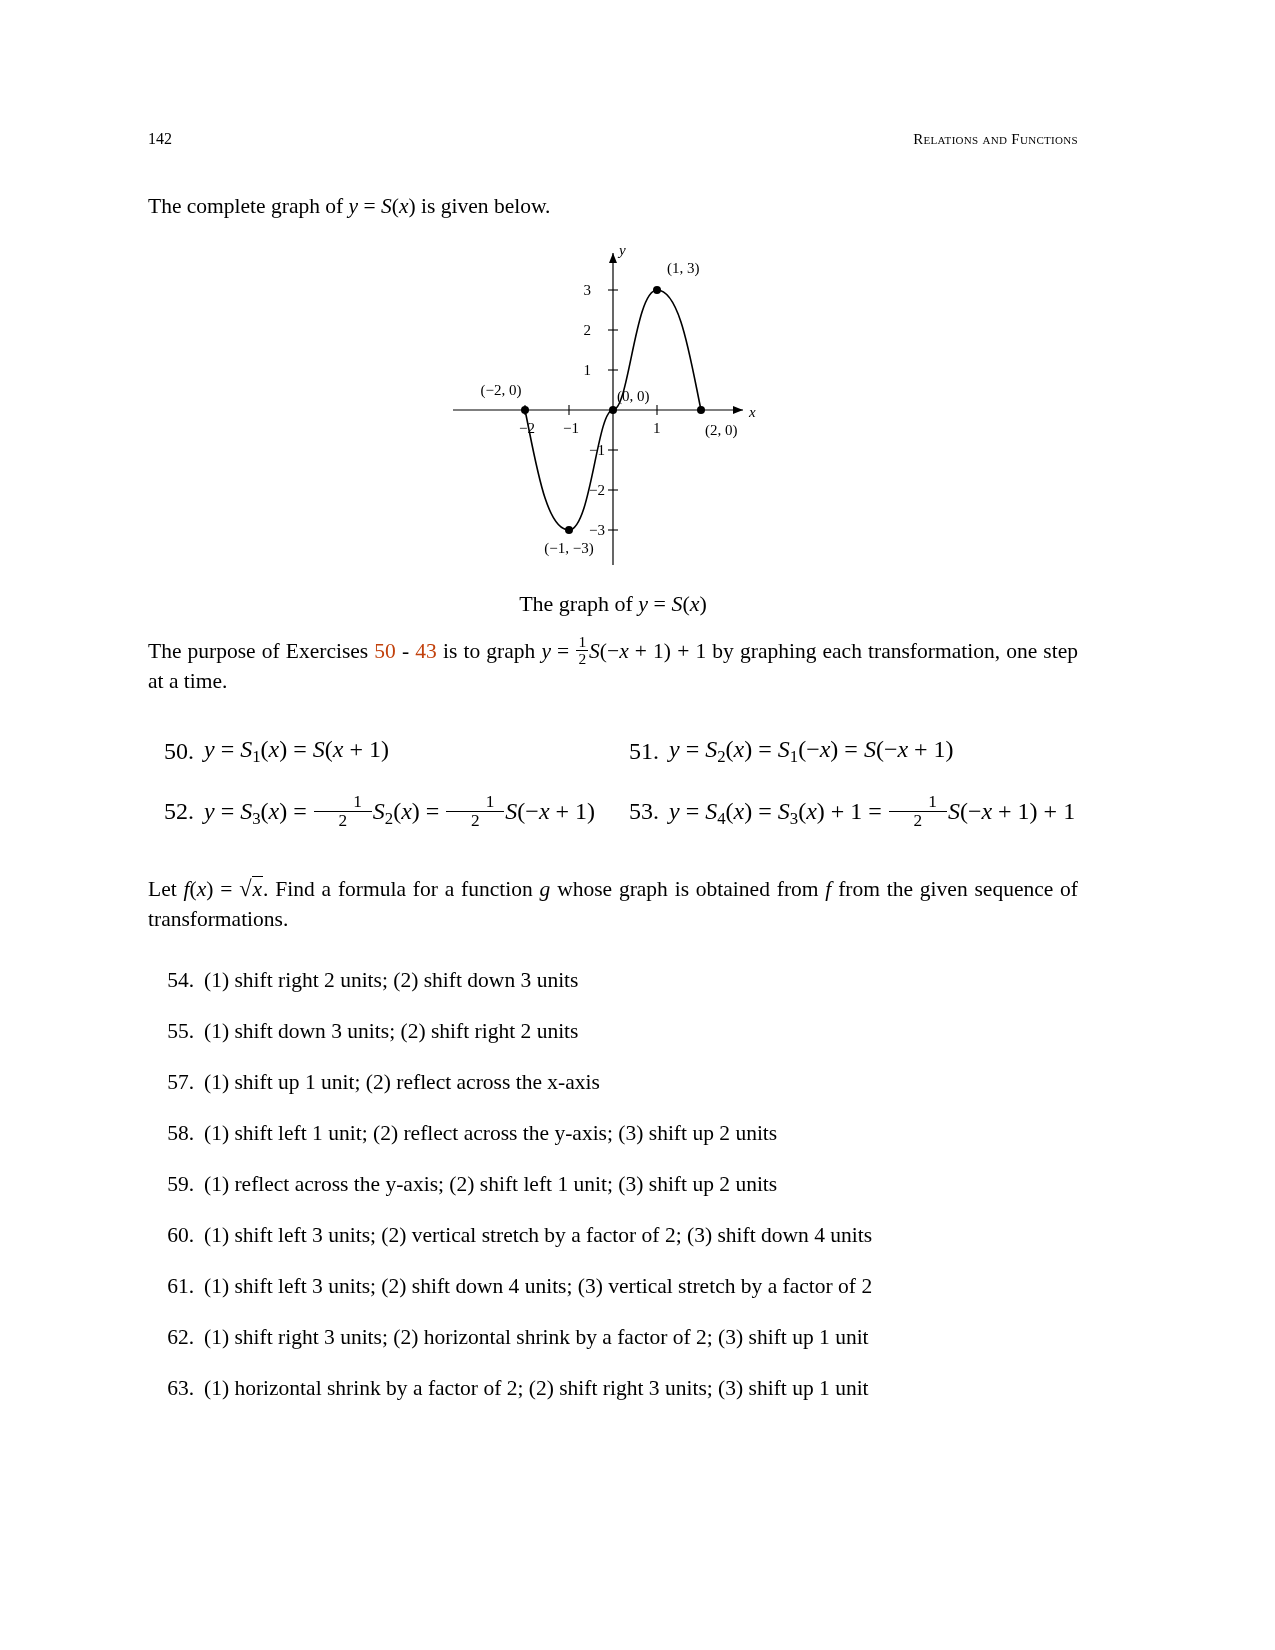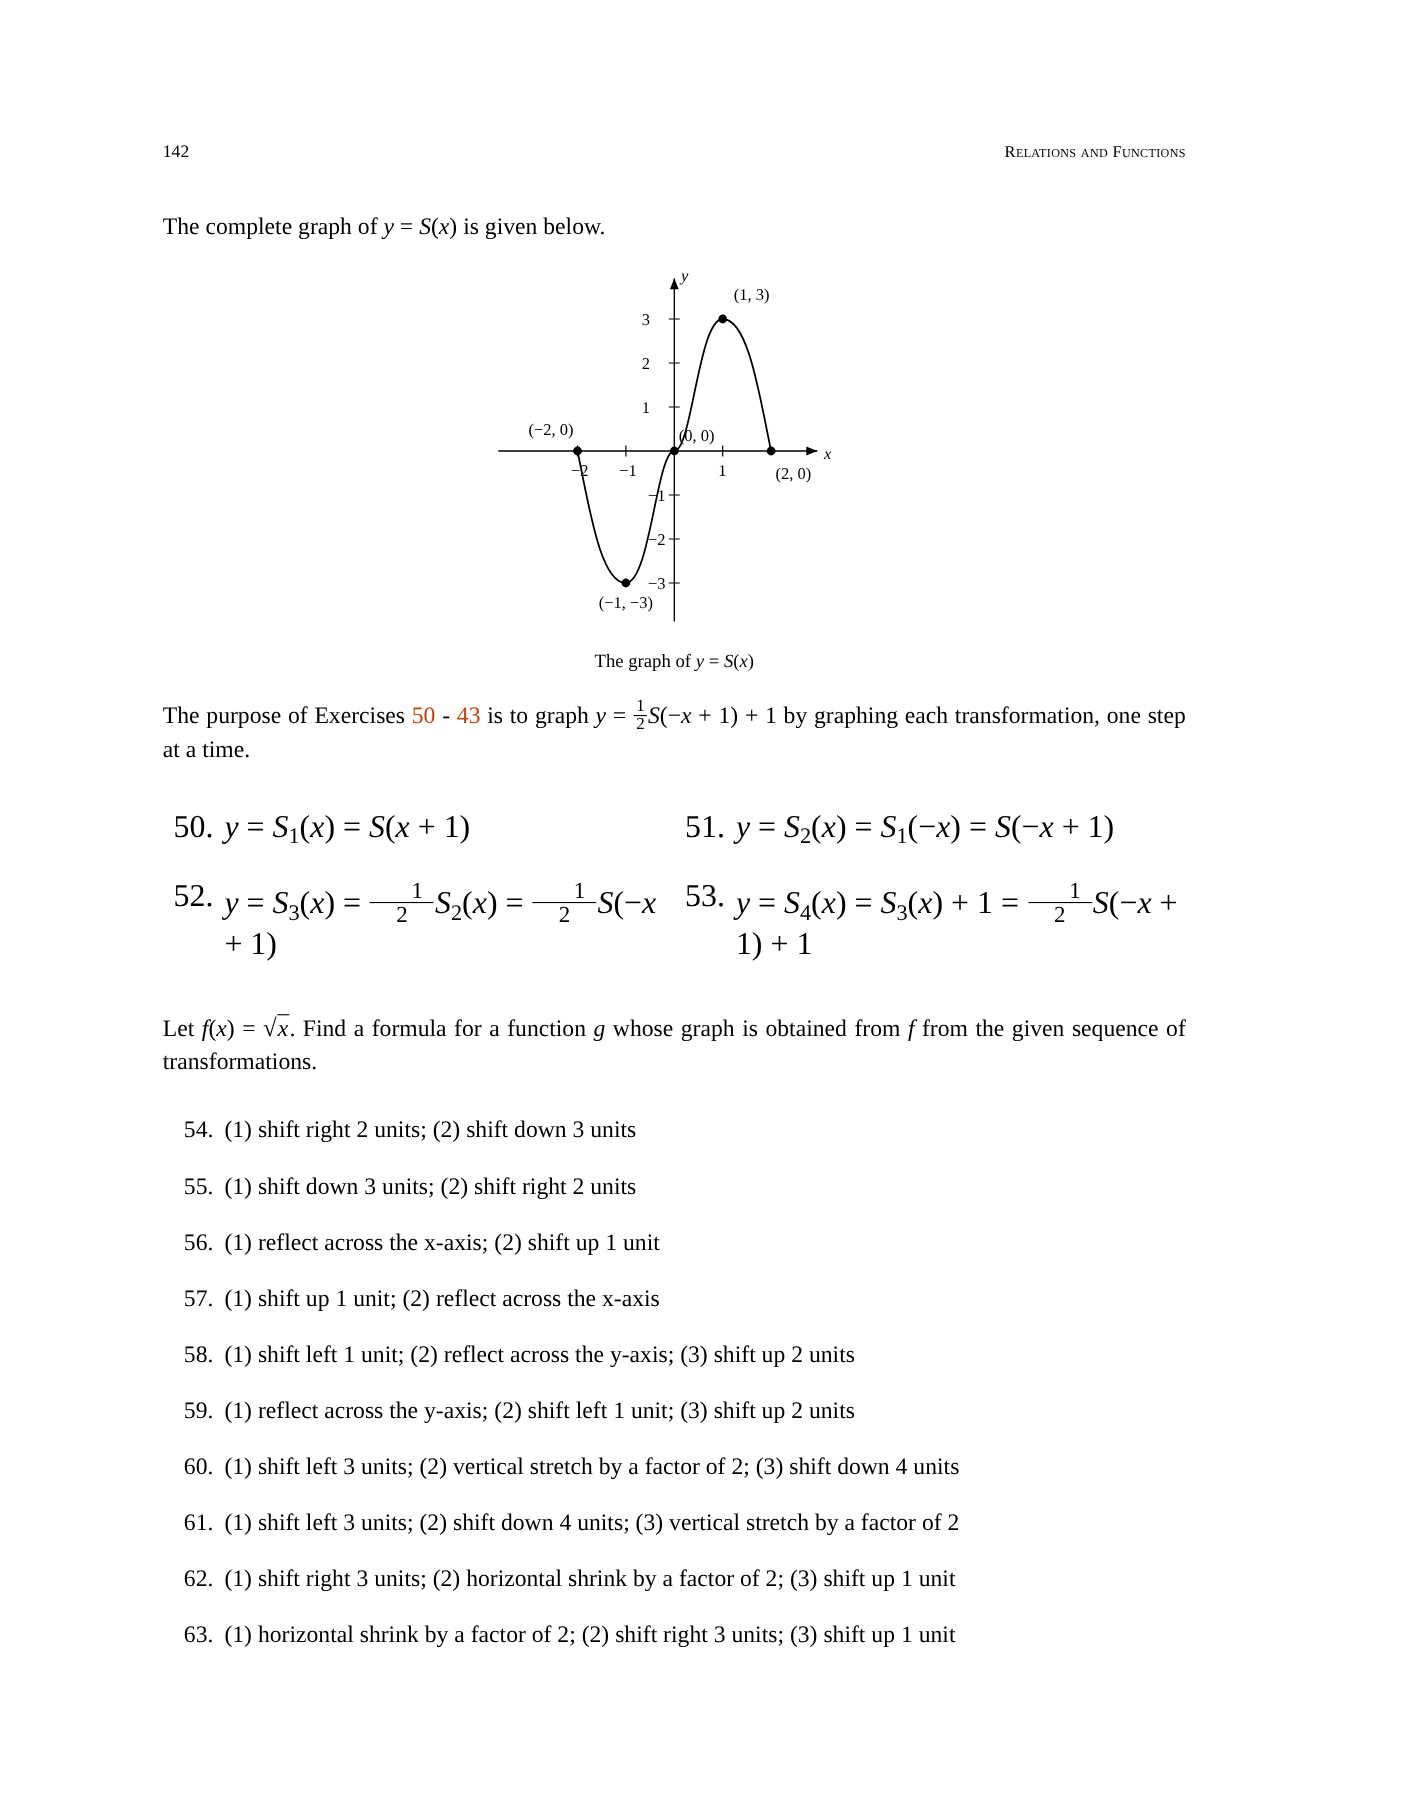--- a/index.html
+++ b/index.html
@@ -71,36 +71,37 @@
   .sqrt-bar { border-top: 1px solid #000; padding: 0 1px 0 1px; }
   
   .figure {
     margin-top: 16px;
     position: relative;
     height: 355px;
   }
   .figure svg { display: block; margin: 0 auto; }
   .caption {
     text-align: center;
-    font-size: 17px;
+    font-size: 22px;
     margin-top: 6px;
   }
   
   .ex-two-col {
     margin-top: 40px;
   }
   .ex-row {
     display: flex;
     margin-top: 26px;
   }
   .ex-row:first-child { margin-top: 0; }
   .ex-col {
     width: 50%;
     display: flex;
-    font-size: 29px;
+    font-size: 24px;
+    align-items: center;
   }
   .ex-col .num {
     width: 46px;
     flex: none;
     text-align: right;
     padding-right: 10px;
   }
   .ex-list {
     margin-top: 34px;
   }
@@ -244,24 +245,20 @@
     <div class="ex-list">
       <div class="ex-item">
         <span class="num">54.</span>
         <span class="txt">(1) shift right 2 units; (2) shift down 3 units</span>
       </div>
       <div class="ex-item">
         <span class="num">55.</span>
         <span class="txt">(1) shift down 3 units; (2) shift right 2 units</span>
       </div>
       <div class="ex-item">
-        <span class="num">56.</span>
-        <span class="txt">(1) reflect across the x-axis; (2) shift up 1 unit</span>
-      </div>
-      <div class="ex-item">
         <span class="num">57.</span>
         <span class="txt">(1) shift up 1 unit; (2) reflect across the x-axis</span>
       </div>
       <div class="ex-item">
         <span class="num">58.</span>
         <span class="txt">(1) shift left 1 unit; (2) reflect across the y-axis; (3) shift up 2 units</span>
       </div>
       <div class="ex-item">
         <span class="num">59.</span>
         <span class="txt">(1) reflect across the y-axis; (2) shift left 1 unit; (3) shift up 2 units</span>

